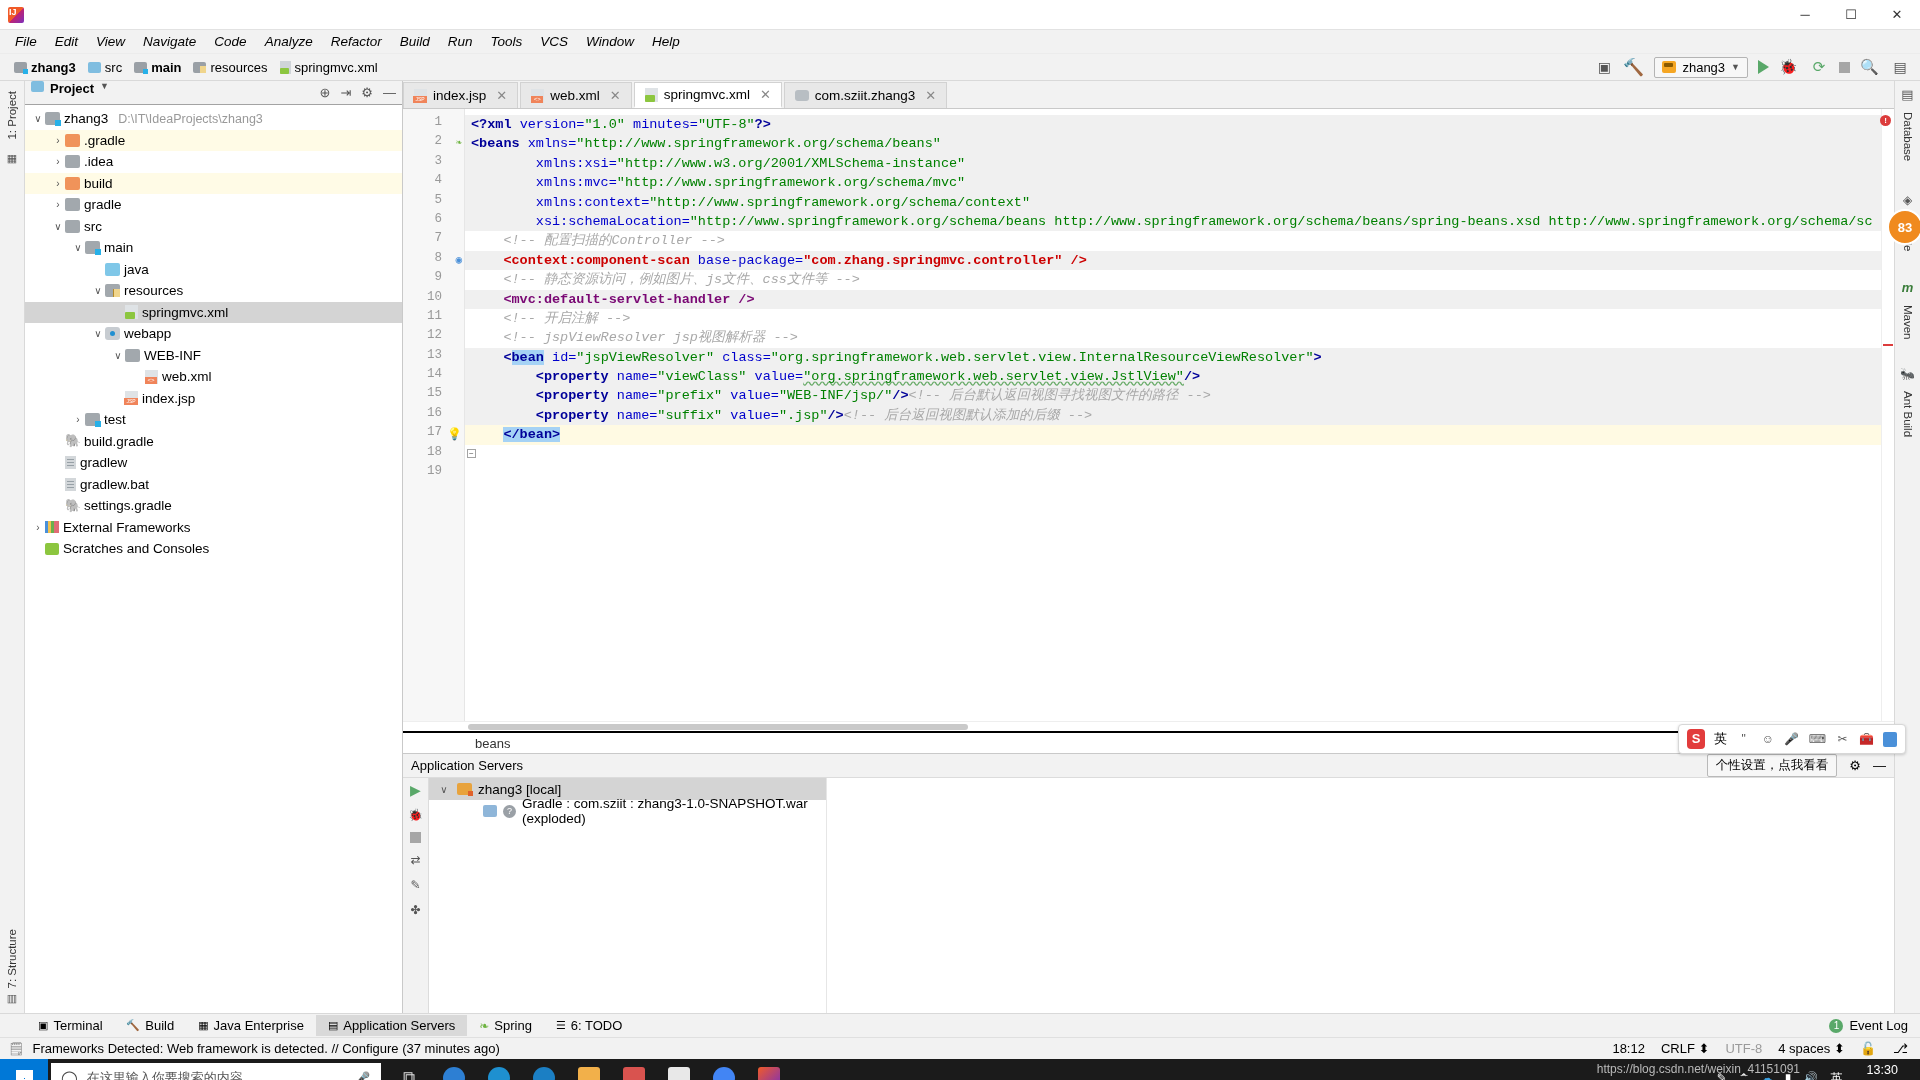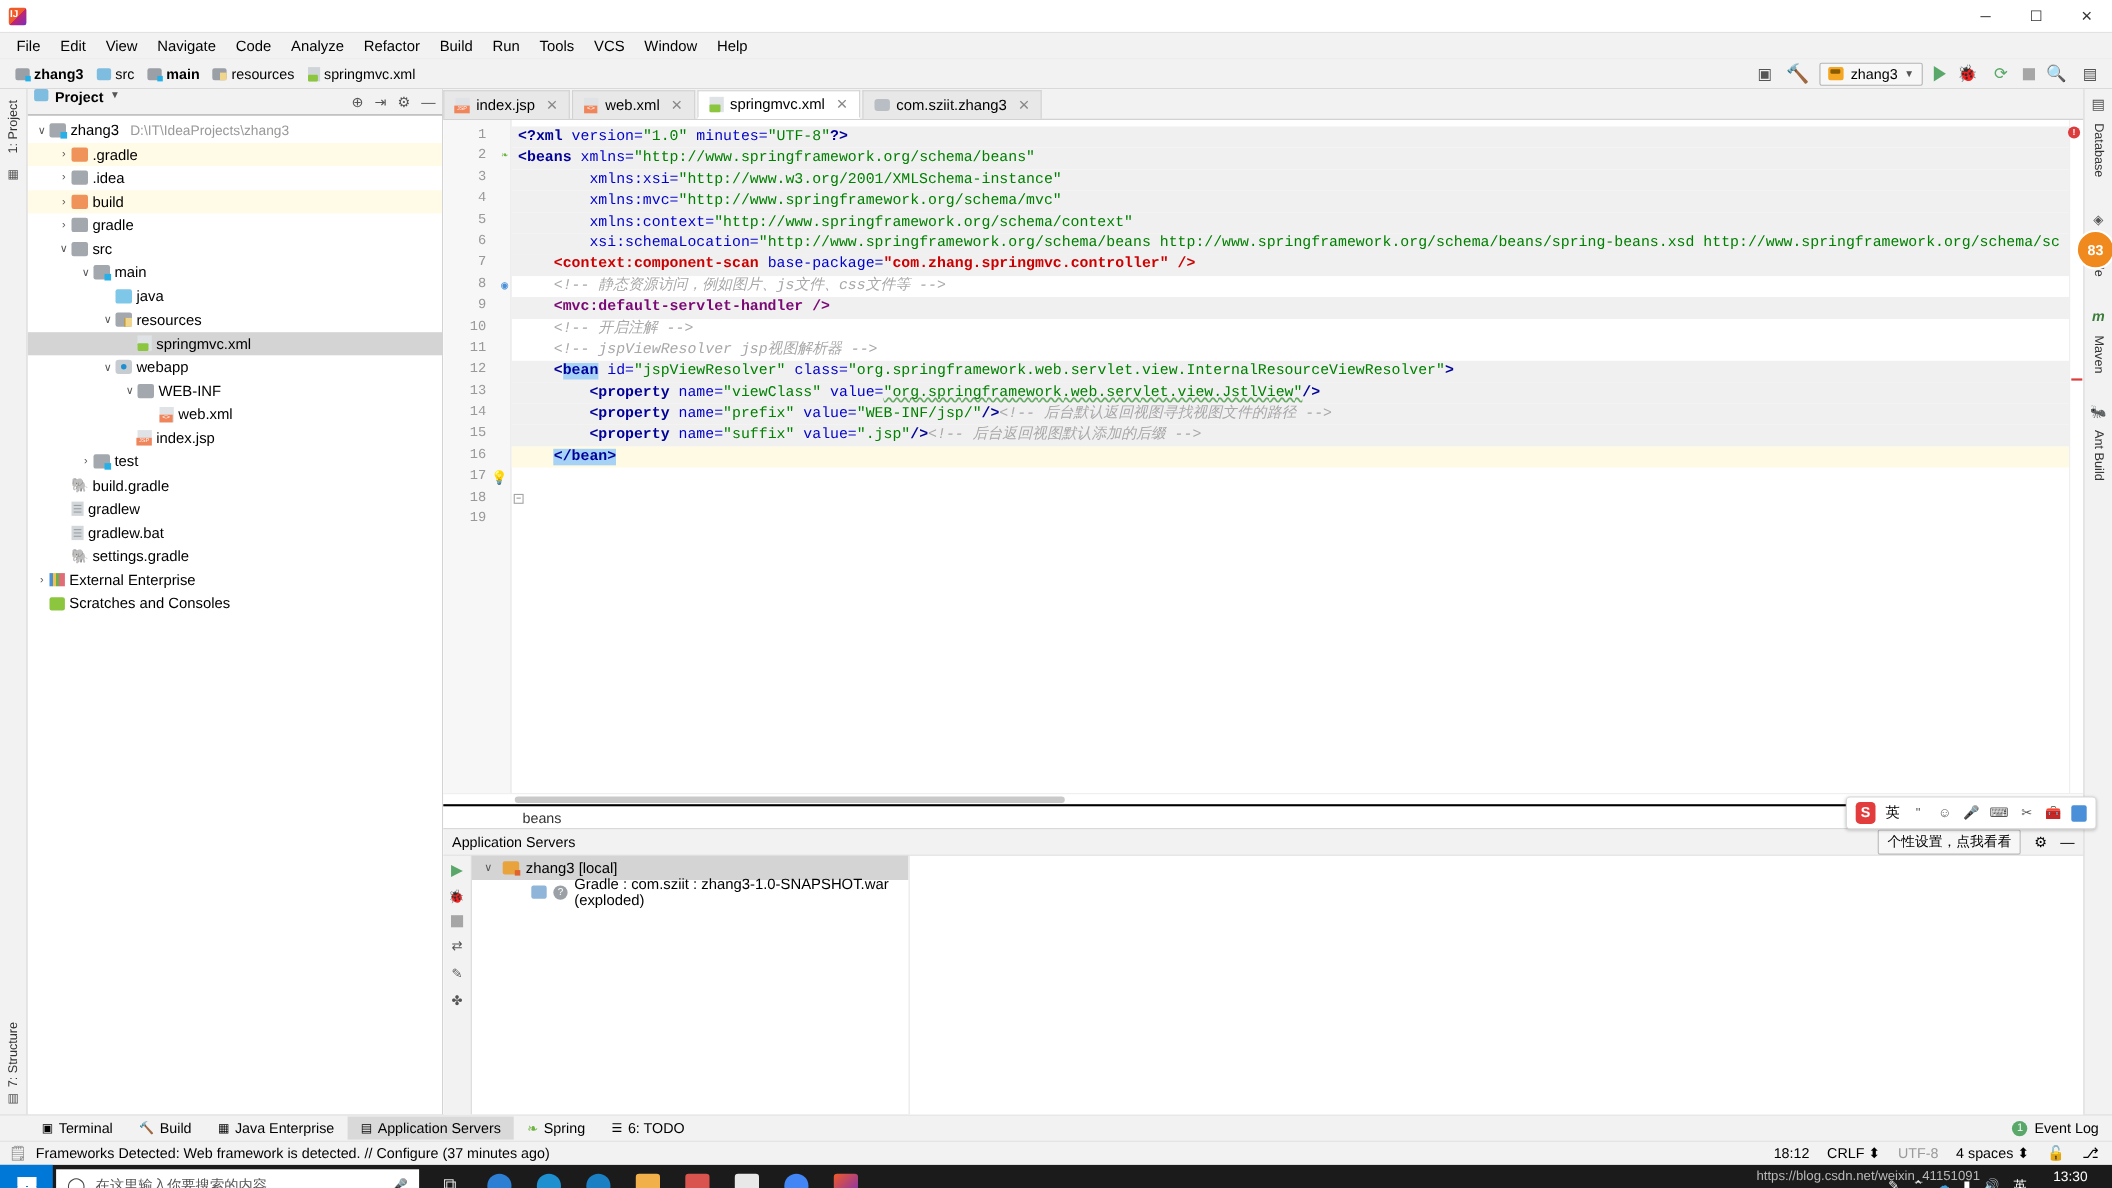--- a/index.html
+++ b/index.html
@@ -30,21 +30,21 @@
   .title-text { font-size: 13.5px; color: #000; white-space: nowrap; }
   .win-btns { margin-left: auto; display: flex; height: 30px; }
   .win-btn {
     width: 46px; height: 30px; display:flex; align-items:center; justify-content:center;
     font-size: 13px; color: #333;
   }
 
   
   .menubar {
     height: 24px; background: #f2f2f2; display: flex; align-items: center;
-    padding-left: 6px; border-bottom: 1px solid #ececec;
+    padding-left: 6px; border-bottom: 1px solid #ececec; font-style: italic;
   }
   .menu-item {
     padding: 2px 9px; font-size: 13.5px; color: #000; cursor: default;
     white-space: nowrap;
   }
 
   
   .navbar {
     height: 27px; background: #f2f2f2; display:flex; align-items:center;
     padding-left: 8px; border-bottom:1px solid #d9d9d9;
@@ -433,21 +433,21 @@
             <span class="tlabel">gradlew.bat</span>
           </div>
           <div class="tnode" style="padding-left: 26px;">
             <span class="arrow"></span>
             <span class="gradle-ic">🐘</span>
             <span class="tlabel">settings.gradle</span>
           </div>
           <div class="tnode" style="padding-left: 6px;">
             <span class="arrow">›</span>
             <span class="lib-ic"></span>
-            <span class="tlabel">External Enterprise</span>
+            <span class="tlabel">External Frameworks</span>
           </div>
           <div class="tnode" style="padding-left: 6px; text-align: center;">
             <span class="arrow"></span>
             <span class="scratch-ic"></span>
             <span class="tlabel">Scratches and Consoles</span>
           </div>
         </div>
     </div>
 
     <div class="editor-col">
@@ -496,20 +496,21 @@
             <div class="gline">18<span class="fold">−</span></div>
             <div class="gline">19</div>
           </div>
         <div class="code">
           <div class="cl hl"><span class="pi">&lt;?</span><span class="tg">xml</span> <span class="at">version=</span><span class="st">"1.0"</span> <span class="at">minutes=</span><span class="st">"UTF-8"</span><span class="pi">?&gt;</span></div>
           <div class="cl hl"><span class="tg">&lt;beans</span> <span class="at">xmlns=</span><span class="st">"http://www.springframework.org/schema/beans"</span></div>
           <div class="cl hl">&nbsp;&nbsp;&nbsp;&nbsp;&nbsp;&nbsp;&nbsp;&nbsp;<span class="at">xmlns:xsi=</span><span class="st">"http://www.w3.org/2001/XMLSchema-instance"</span></div>
           <div class="cl hl">&nbsp;&nbsp;&nbsp;&nbsp;&nbsp;&nbsp;&nbsp;&nbsp;<span class="at">xmlns:mvc=</span><span class="st">"http://www.springframework.org/schema/mvc"</span></div>
           <div class="cl hl">&nbsp;&nbsp;&nbsp;&nbsp;&nbsp;&nbsp;&nbsp;&nbsp;<span class="at">xmlns:context=</span><span class="st">"http://www.springframework.org/schema/context"</span></div>
           <div class="cl hl">&nbsp;&nbsp;&nbsp;&nbsp;&nbsp;&nbsp;&nbsp;&nbsp;<span class="at">xsi:schemaLocation=</span><span class="st">"http://www.springframework.org/schema/beans http://www.springframework.org/schema/beans/spring-beans.xsd http://www.springframework.org/schema/sc</span></div>
+          <div class="cl">&nbsp;&nbsp;&nbsp;&nbsp;<span class="cm">&lt;!-- 配置扫描的Controller --&gt;</span></div>
           <div class="cl hl">&nbsp;&nbsp;&nbsp;&nbsp;<span class="tg3">&lt;context:component-scan</span> <span class="at">base-package=</span><span class="tg3">"com.zhang.springmvc.controller"</span> <span class="tg3">/&gt;</span></div>
           <div class="cl">&nbsp;&nbsp;&nbsp;&nbsp;<span class="cm">&lt;!-- 静态资源访问，例如图片、js文件、css文件等 --&gt;</span></div>
           <div class="cl hl">&nbsp;&nbsp;&nbsp;&nbsp;<span class="tg2">&lt;mvc:default-servlet-handler</span> <span class="tg2">/&gt;</span></div>
           <div class="cl">&nbsp;&nbsp;&nbsp;&nbsp;<span class="cm">&lt;!-- 开启注解 --&gt;</span></div>
           <div class="cl">&nbsp;&nbsp;&nbsp;&nbsp;<span class="cm">&lt;!-- jspViewResolver jsp视图解析器 --&gt;</span></div>
           <div class="cl hl">&nbsp;&nbsp;&nbsp;&nbsp;<span class="tg">&lt;</span><span class="tg sel">bean</span> <span class="at">id=</span><span class="st">"jspViewResolver"</span> <span class="at">class=</span><span class="st">"org.springframework.web.servlet.view.InternalResourceViewResolver"</span><span class="tg">&gt;</span></div>
           <div class="cl hl">&nbsp;&nbsp;&nbsp;&nbsp;&nbsp;&nbsp;&nbsp;&nbsp;<span class="tg">&lt;property</span> <span class="at">name=</span><span class="st">"viewClass"</span> <span class="at">value=</span><span class="st wavy">"org.springframework.web.servlet.view.JstlView"</span><span class="tg">/&gt;</span></div>
           <div class="cl hl">&nbsp;&nbsp;&nbsp;&nbsp;&nbsp;&nbsp;&nbsp;&nbsp;<span class="tg">&lt;property</span> <span class="at">name=</span><span class="st">"prefix"</span> <span class="at">value=</span><span class="st">"WEB-INF/jsp/"</span><span class="tg">/&gt;</span><span class="cm">&lt;!-- 后台默认返回视图寻找视图文件的路径 --&gt;</span></div>
           <div class="cl hl">&nbsp;&nbsp;&nbsp;&nbsp;&nbsp;&nbsp;&nbsp;&nbsp;<span class="tg">&lt;property</span> <span class="at">name=</span><span class="st">"suffix"</span> <span class="at">value=</span><span class="st">".jsp"</span><span class="tg">/&gt;</span><span class="cm">&lt;!-- 后台返回视图默认添加的后缀 --&gt;</span></div>
           <div class="cl cursorline">&nbsp;&nbsp;&nbsp;&nbsp;<span class="tg sel">&lt;/bean&gt;</span></div>

